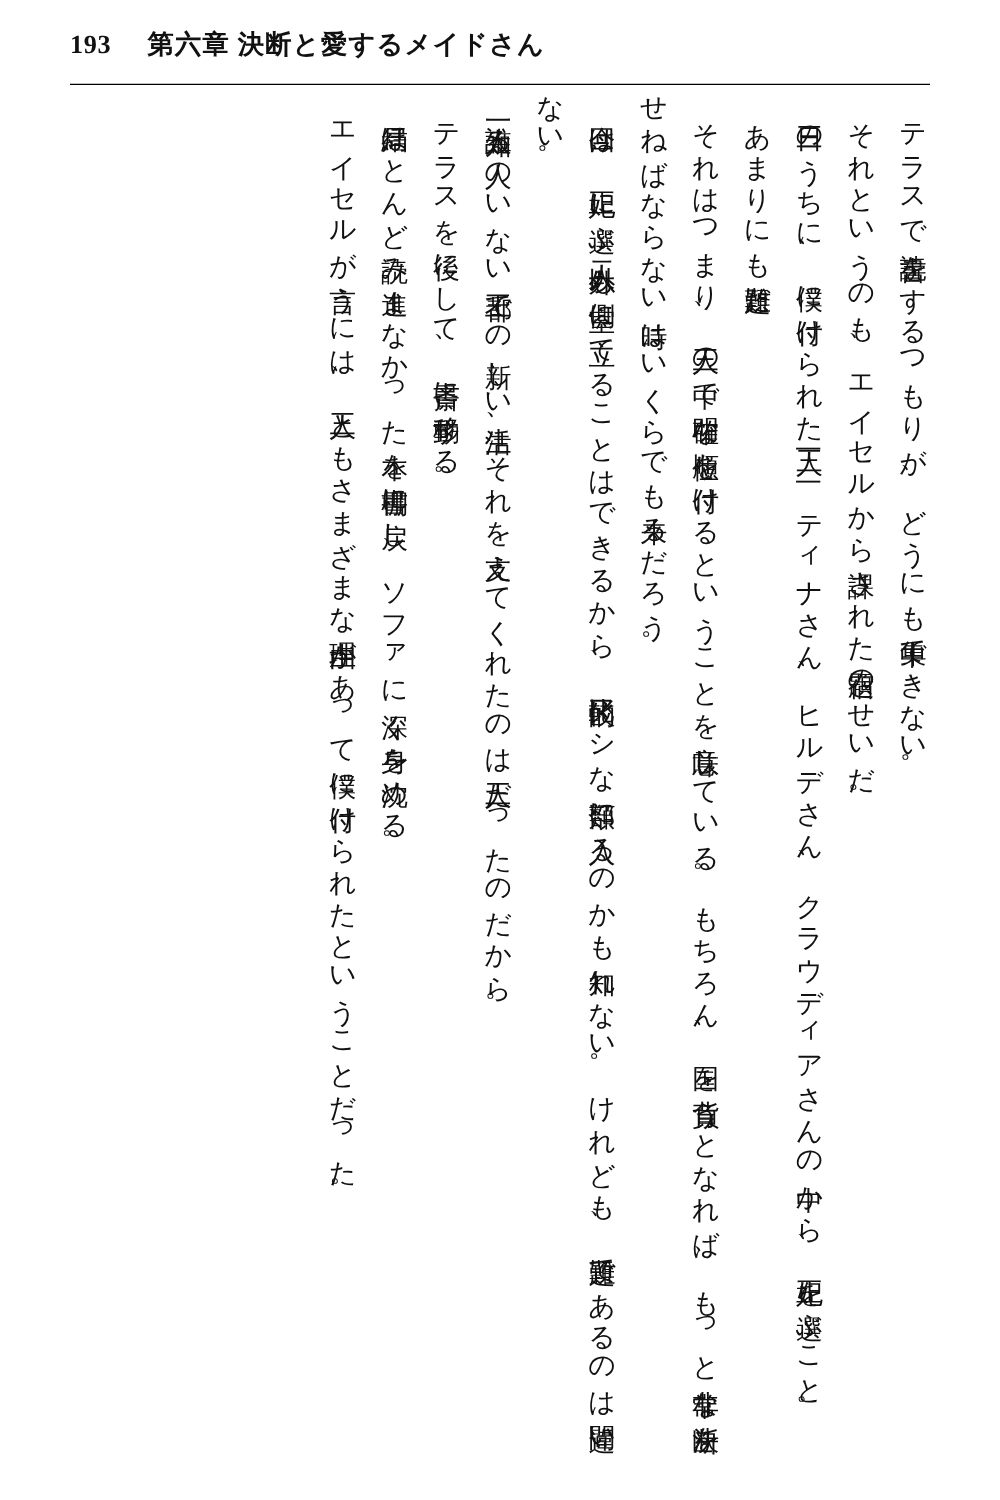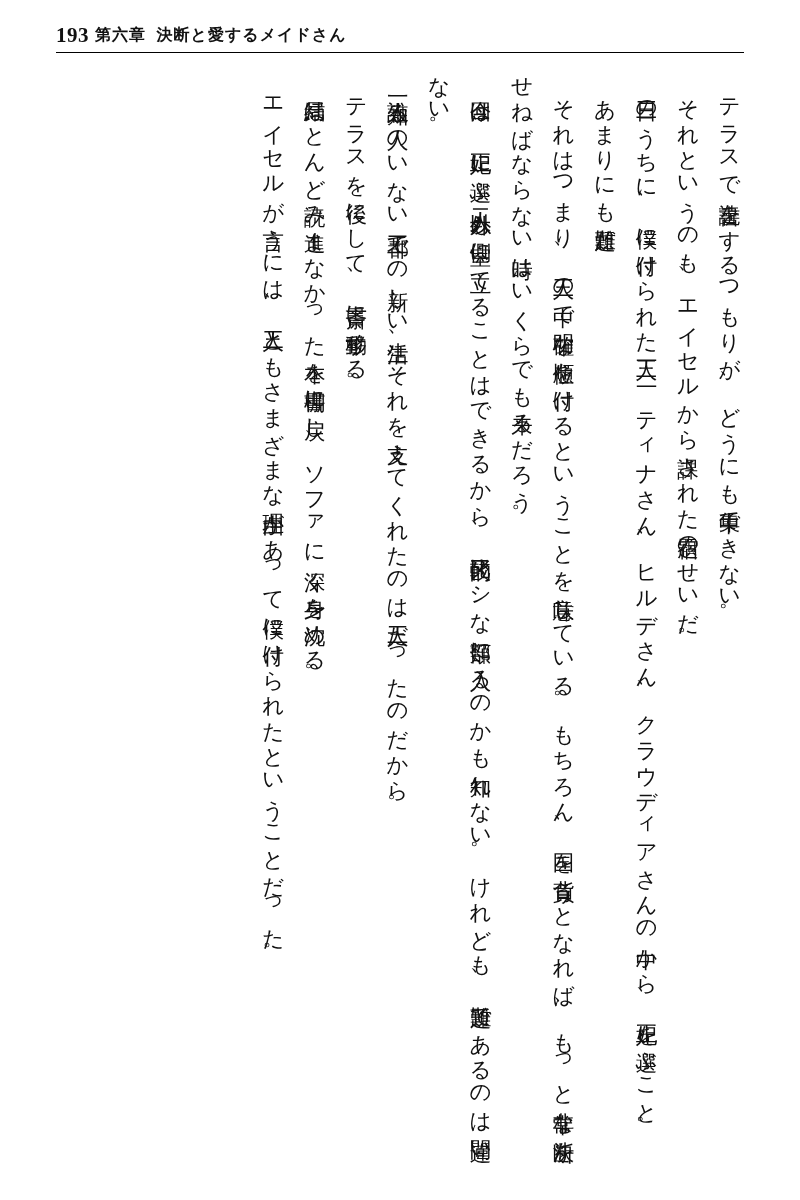--- a/index.html
+++ b/index.html
@@ -23,34 +23,34 @@
   }
   
   .header {
     position: absolute;
     top: 18px;
     left: 56px;
     right: 56px;
     height: 34px;
     display: flex;
     align-items: center;
-    gap: 6px;
+    gap: 29px;
     border-bottom: 1px solid #000000;
-    padding-bottom: 0;
+    padding-bottom: 15px;
   }
   .folio {
     font-size: 21px;
     font-weight: bold;
     letter-spacing: 0.5px;
     font-family: "Liberation Serif", "DejaVu Serif", serif;
   }
   .chapter-title {
-    font-size: 16px;
+    font-size: 21px;
     font-weight: bold;
-    font-family: Liberation Mono, monospace;
+    font-family: Liberation Serif, serif;
     letter-spacing: 1px;
     text-align: right;
   }
   
   .body-area {
     position: absolute;
     top: 62px;
     left: 56px;
     right: 50px;
     bottom: 34px;

